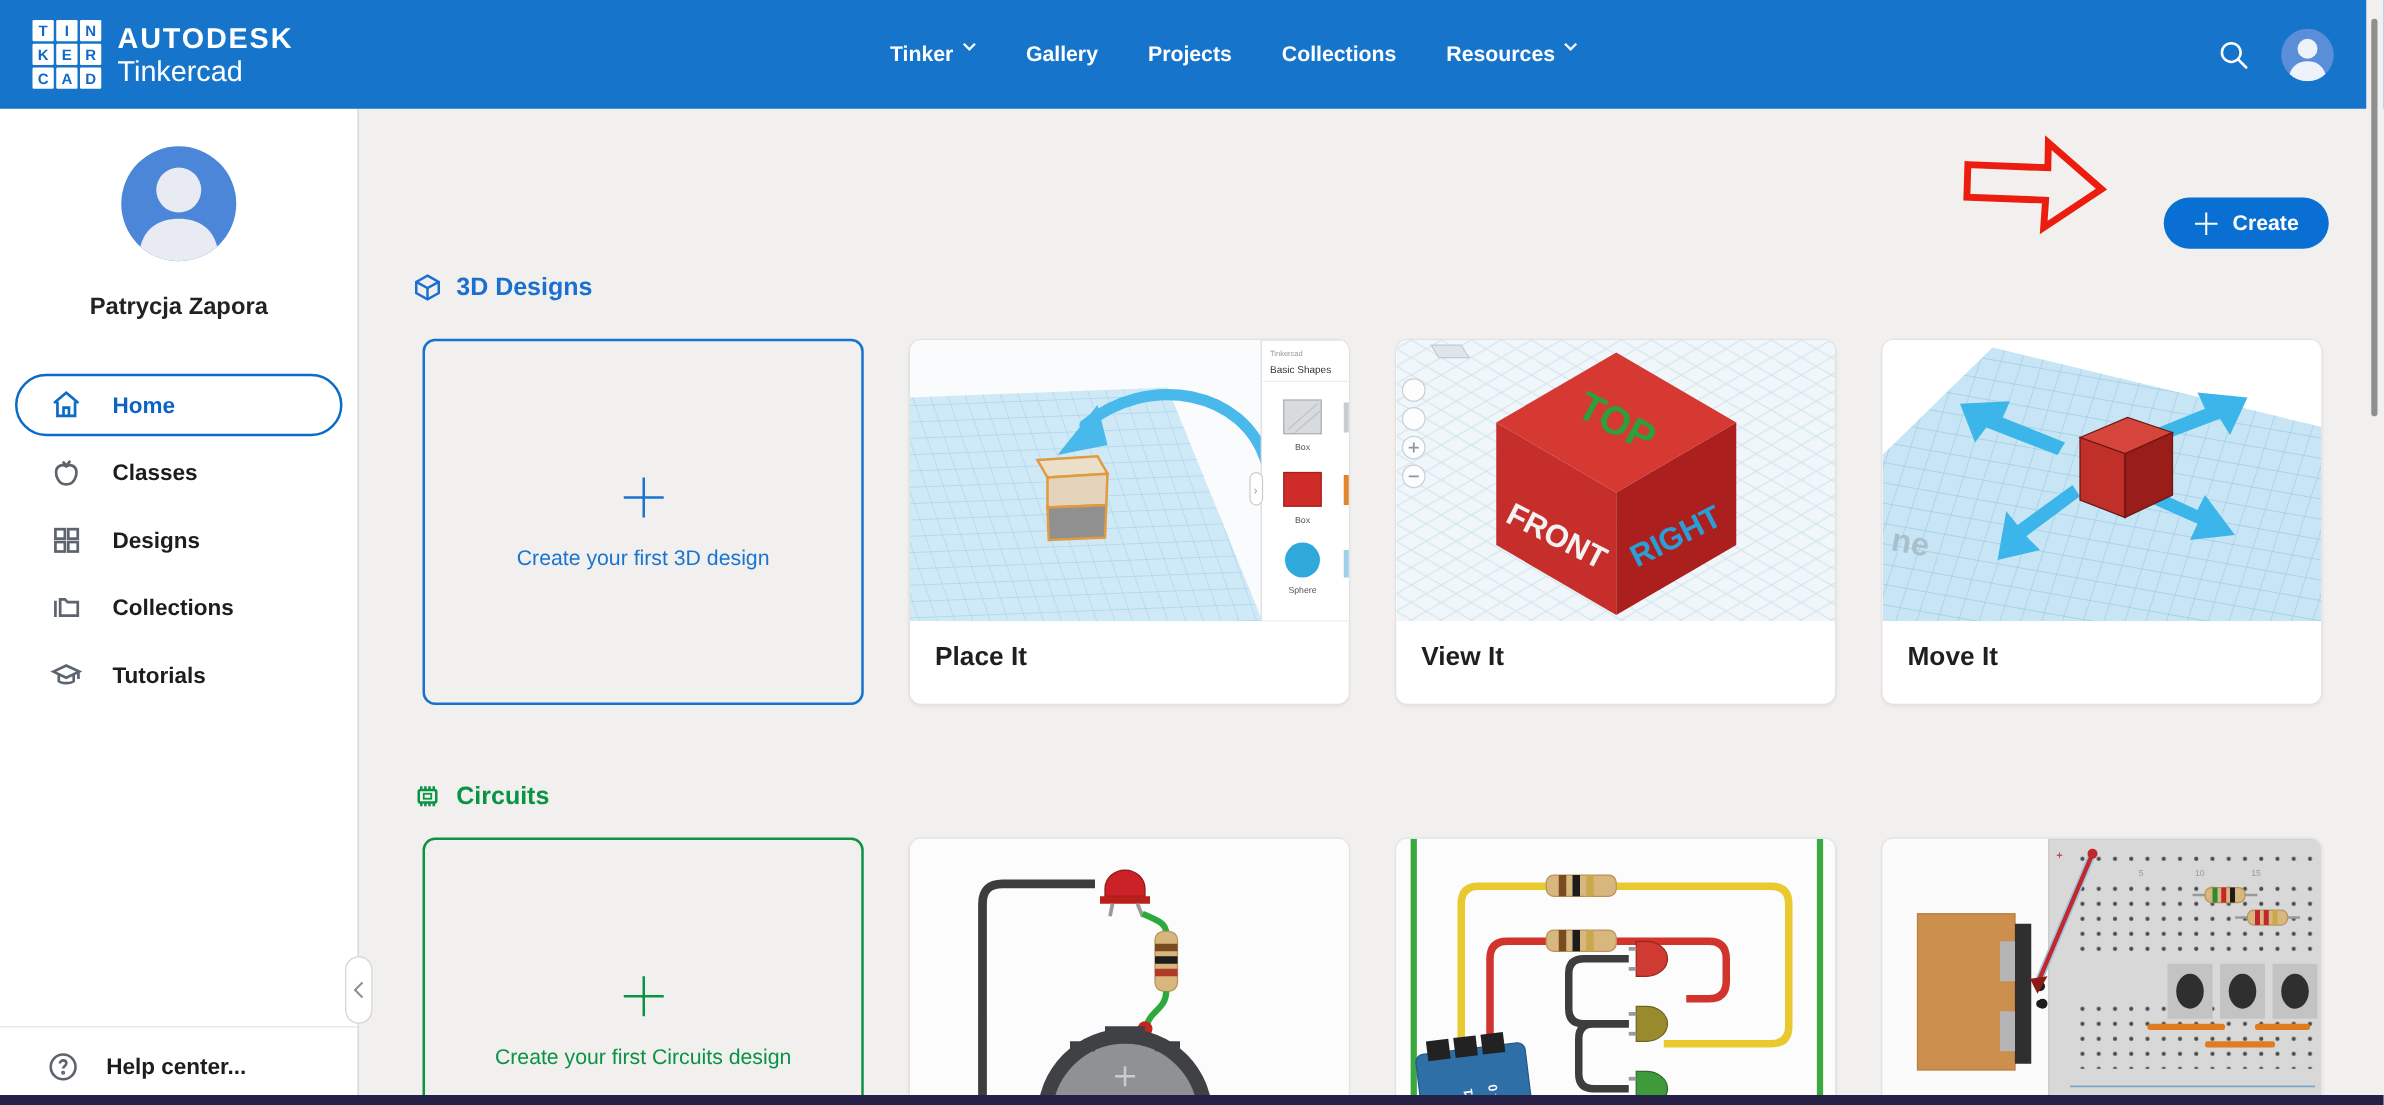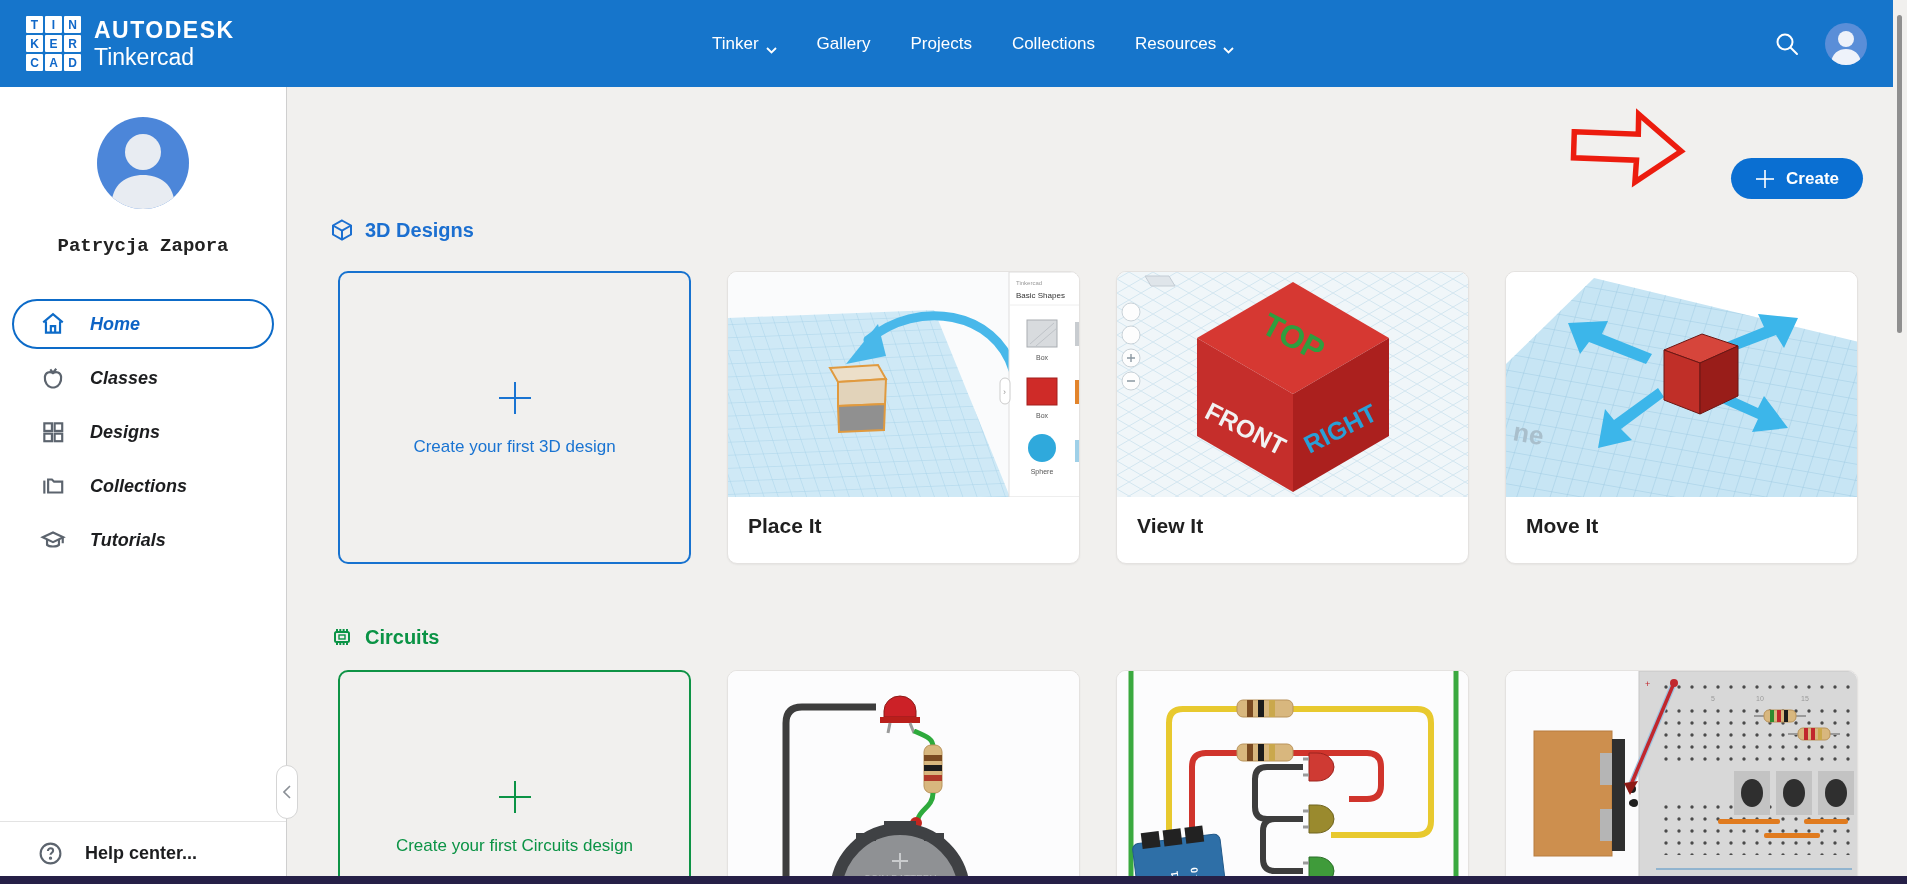--- a/index.html
+++ b/index.html
@@ -8,31 +8,31 @@
 
   
   .navbar { position:absolute; top:0; left:0; width:1907px; height:87px; background:#1675cb; display:flex; align-items:center; padding:0 26px; z-index:20; }
   .brand { display:flex; align-items:center; gap:13px; }
   .logo-grid { display:grid; grid-template-columns:repeat(3,17px); grid-template-rows:repeat(3,17px); gap:2px; }
   .logo-tile { background:#ffffff; color:#1068c9; font-weight:bold; font-size:12px; display:flex; align-items:center; justify-content:center; border-radius:1px; }
   .brand-text { color:#fff; line-height:1.05; }
   .brand-text .l1 { font-size:23px; font-weight:bold; letter-spacing:1.5px;text-align:right; }
   .brand-text .l2 { font-size:23px; font-weight:normal; margin-top:2px; }
   .nav-items { position:absolute; left:712px; top:0; height:87px; display:flex; align-items:center; gap:40px; }
-  .nav-item { color:#fff; font-size:17px; font-weight:normal; display:flex; align-items:flex-end; gap:7px; cursor:pointer; white-space:nowrap; }
+  .nav-item { color:#fff; font-size:17px; font-weight:bold; display:flex; align-items:flex-start; gap:7px; cursor:pointer; white-space:nowrap; }
   .nav-right { position:absolute; right:40px; top:0; height:87px; display:flex; align-items:center; gap:24px; }
   .search-btn { width:28px; height:28px; display:flex; align-items:center; justify-content:center; cursor:pointer; }
   .nav-avatar { width:42px; height:42px; border-radius:50%; background:#5a8ed8; display:flex; align-items:flex-end; justify-content:center; overflow:hidden; cursor:pointer; }
 
   
   .sidebar { position:absolute; top:87px; left:0; width:287px; height:797px; background:#fff; border-right:1px solid #cfcfcf; display:flex; flex-direction:column; padding-top:30px; z-index:10; }
   .profile { display:flex; flex-direction:column; align-items:center; }
   .profile-avatar { width:92px; height:92px; border-radius:50%; background:#4c86d9; overflow:hidden; display:flex; align-items:flex-end; justify-content:center; }
-  .profile-name { margin-top:26px; font-size:19px; font-weight:bold; color:#222;font-family:Liberation Mono, monospace; }
-  .menu { list-style:none; margin-top:38px;font-style:italic; }
+  .profile-name { margin-top:26px; font-size:19px; font-weight:bold; color:#222; }
+  .menu { list-style:none; margin-top:38px; }
   .menu-item { height:50px; margin:4px 12px; display:flex; align-items:center; gap:24px; padding-left:26px; font-size:18px; font-weight:bold; color:#1c1d1f; cursor:pointer; border:2px solid transparent; border-radius:26px; }
   .menu-item .mi-icon { width:26px; height:26px; color:#5c646e; flex:0 0 26px; display:flex; }
   .menu-item.active { border-color:#0d6bc8; color:#0d63c5; }
   .menu-item.active .mi-icon { color:#0d6bc8; }
   .sidebar-bottom { margin-top:auto; }
   .sb-divider { border-top:1px solid #e3e3e3; }
   .help-item { height:62px; display:flex; align-items:center; gap:22px; padding-left:38px; font-size:18px; font-weight:bold; color:#1c1d1f; cursor:pointer; }
   .help-item .mi-icon { width:25px; height:25px; color:#5c646e; display:flex; }
   .collapse-handle { position:absolute; left:276px; top:765px; width:22px; height:54px; background:#fff; border:1px solid #d5d5d5; border-radius:11px; z-index:15; display:flex; align-items:center; justify-content:center; color:#8a8f96; font-size:14px; cursor:pointer; }
 

